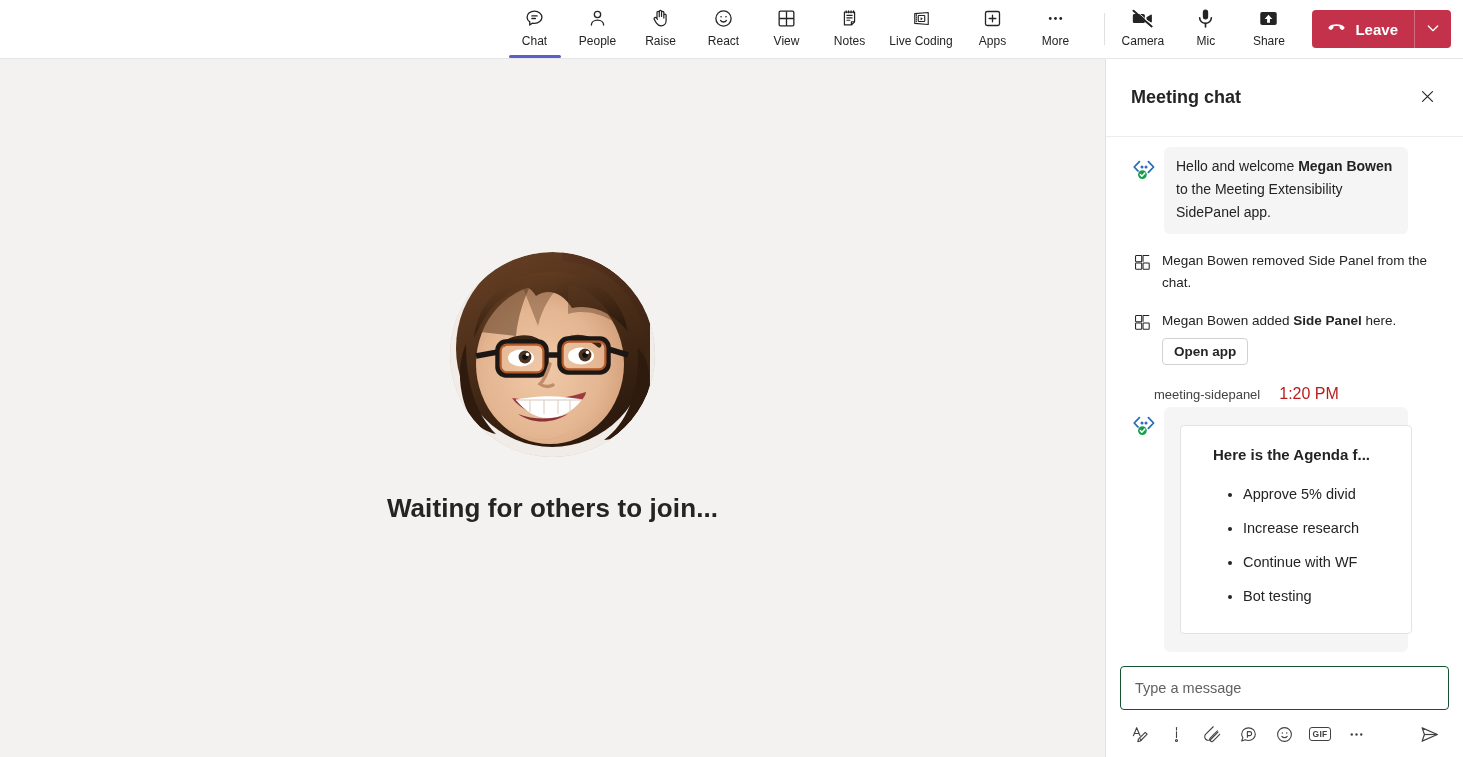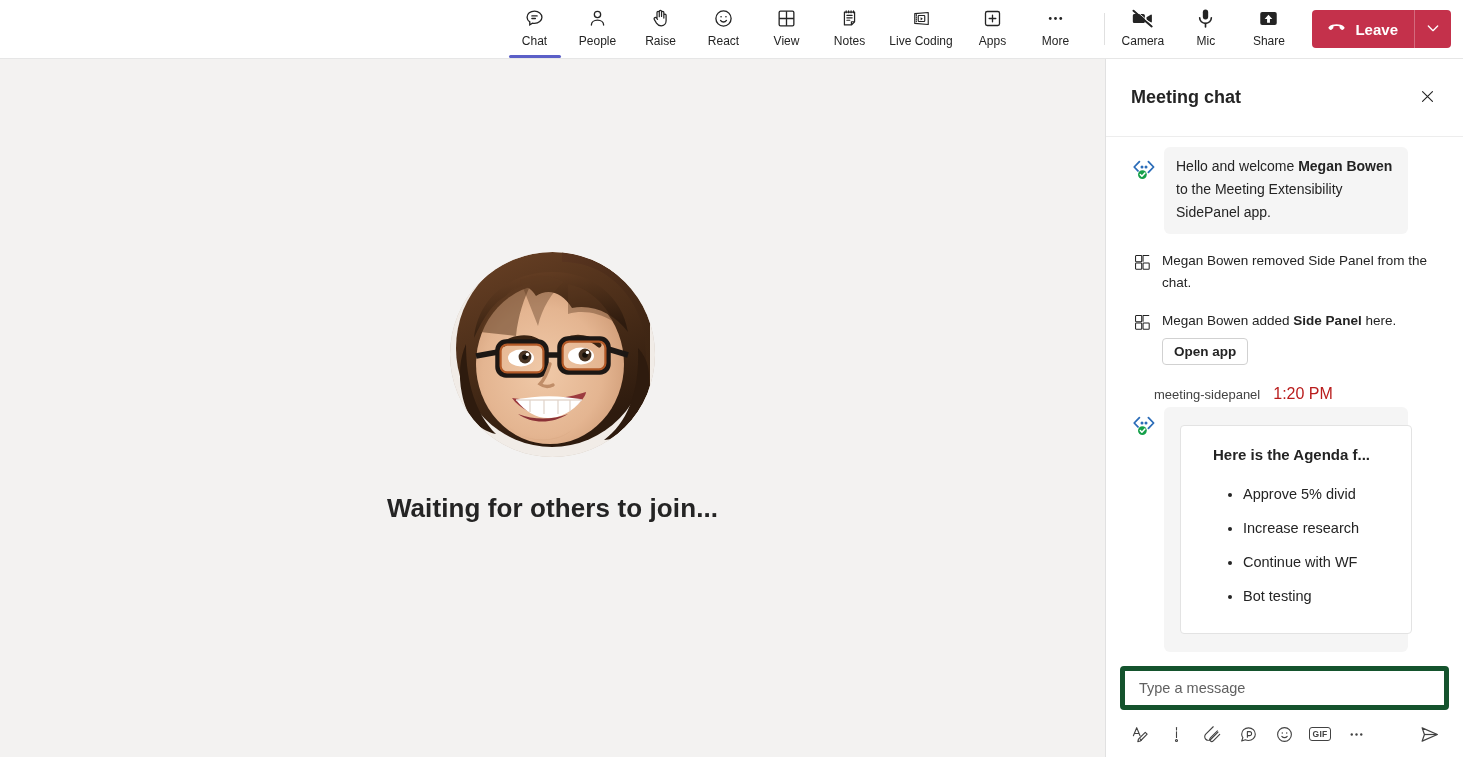--- a/index.html
+++ b/index.html
@@ -266,21 +266,21 @@
     background: #ffffff;
     border: 1px solid #d1d1d1;
     border-radius: 4px;
     cursor: pointer;
     font-family: "Liberation Sans", sans-serif;
   }
 
   .msg-meta {
     display: flex;
     align-items: baseline;
-    gap: 13px;
+    gap: 19px;
     padding-left: 34px;
     margin-top: 14px;
     margin-bottom: 4px;
   }
   .msg-sender { font-size: 13px; color: #424242; }
   .msg-time { font-size: 16px; color: #b91c1c; }
 
   .card-msg-row {
     display: flex;
     align-items: flex-start;
@@ -321,21 +321,21 @@
     color: #242424;
     white-space: nowrap;
   }
 
   
   .compose {
     padding: 10px 14px 8px 14px;
     background: #ffffff;
   }
   .compose-box {
-    border: 5px solid #14532d;
+    border: 1px solid #14532d;
     border-radius: 4px;
     height: 44px;
     display: flex;
     align-items: center;
     padding: 0 14px;
   }
   .compose-input {
     border: none;
     outline: none;
     width: 100%;

